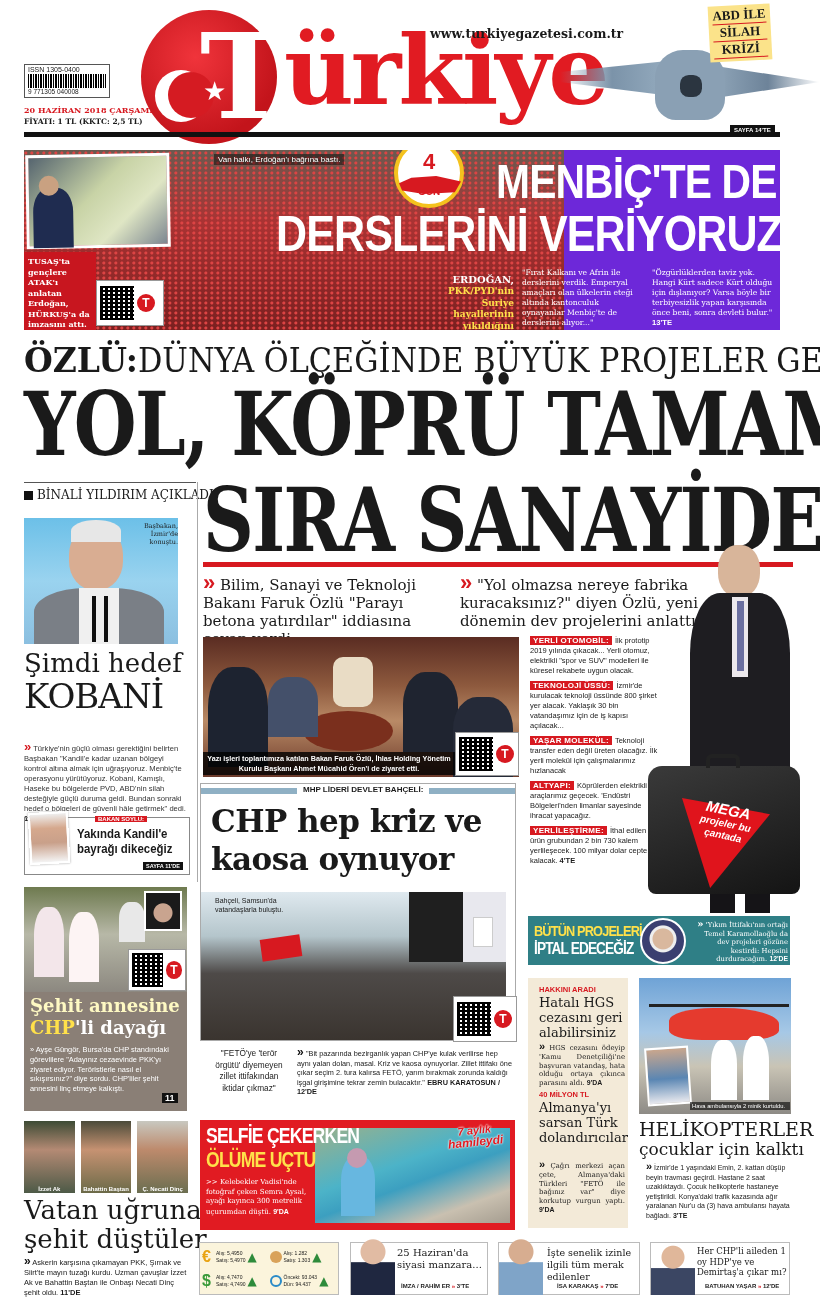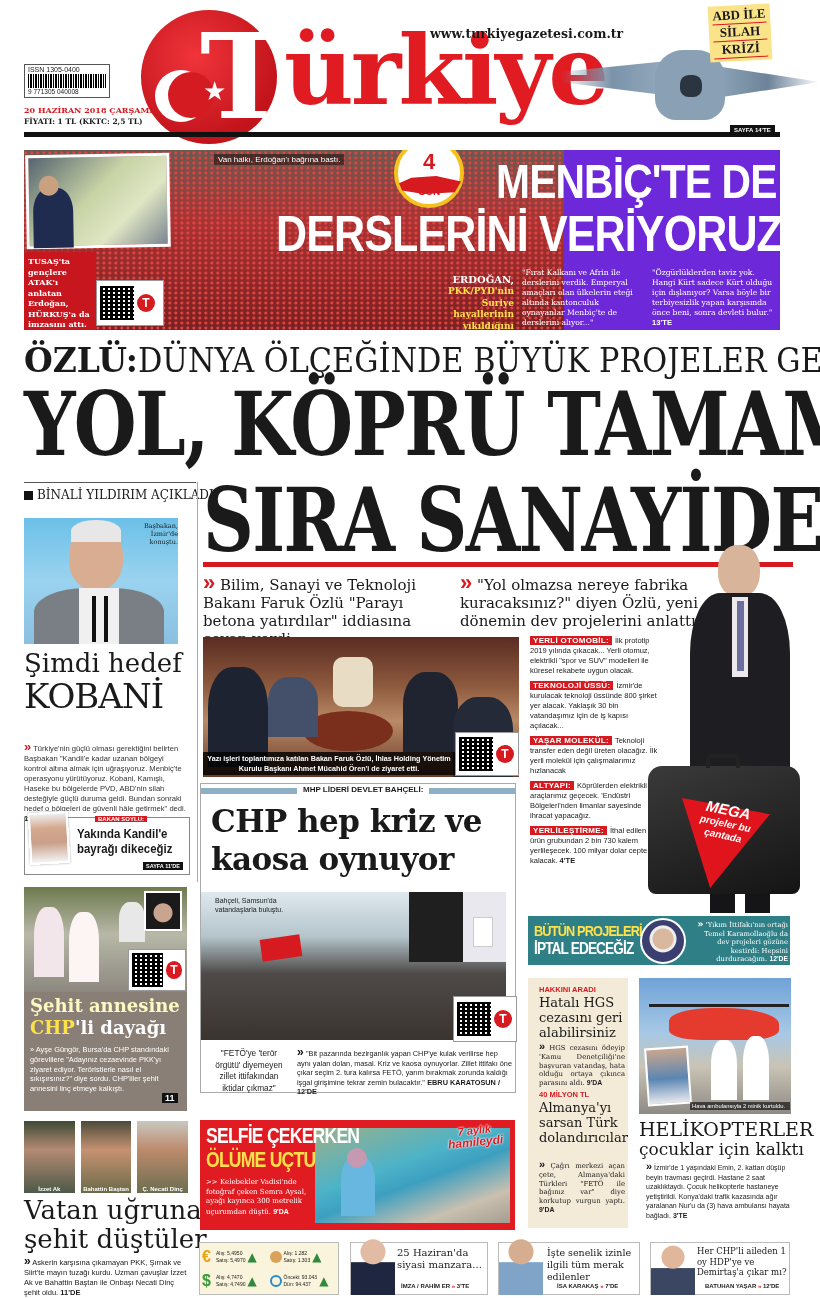--- a/index.html
+++ b/index.html
@@ -222,21 +222,21 @@
   </div>
 </div>
 <div class="abs serif" style="left:24px;top:1195px;font-size:26px;line-height:30px">Vatan uğruna</div>
 <div class="abs serif" style="left:24px;top:1224px;font-size:26px;line-height:30px">şehit düştüler</div>
 <div class="abs sans" style="left:24px;top:1256px;width:166px;font-size:7.5px;line-height:10px">
   <span class="quote-mark" style="font-size:12px;color:#111">»</span>
   <span>Askerin karşısına çıkamayan PKK, Şırnak ve Siirt'te mayın tuzağı kurdu. Uzman çavuşlar İzzet Ak ve Bahattin Baştan ile Onbaşı Necati Dinç şehit oldu.</span>
   <span class="ref">11'DE</span>
 </div>
 
-<div class="abs" style="left:200px;top:783px;width:316px;height:310px;border:1px solid #aaa">
+<div class="abs" style="left:200px;top:783px;width:316px;height:258px;border:1px solid #aaa">
   <div class="abs" style="left:0;top:4px;width:314px;height:6px;background:#8fb0c4"></div>
   <div class="abs sans" style="left:96px;top:1px;background:#fff;padding:0 6px;font-size:8px;font-weight:bold">MHP LİDERİ DEVLET BAHÇELİ:</div>
   <div class="abs serif" style="left:10px;top:18px;width:300px;font-size:31px;line-height:38px;font-weight:bold;letter-spacing:-.5px">CHP hep kriz ve kaosa oynuyor</div>
   <div class="abs" style="left:0;top:108px;width:305px;height:148px;background:linear-gradient(180deg,#dfe9ef,#b4c5cb 30%,#4e4a48 55%,#3a342f);overflow:hidden">
     <div style="position:absolute;left:60px;top:45px;width:40px;height:22px;background:#d71920;transform:rotate(-8deg)"></div>
     <div style="position:absolute;left:208px;top:0;width:55px;height:70px;background:#1f1f1f"></div>
     <div style="position:absolute;left:262px;top:0;width:43px;height:70px;background:#e8e8ee"></div>
     <div style="position:absolute;left:272px;top:25px;width:20px;height:30px;background:#fff;border:1px solid #ccc"></div>
   </div>
   <div class="abs sans" style="left:14px;top:112px;width:90px;font-size:7px;line-height:9px">Bahçeli, Samsun'da vatandaşlarla buluştu.</div>

